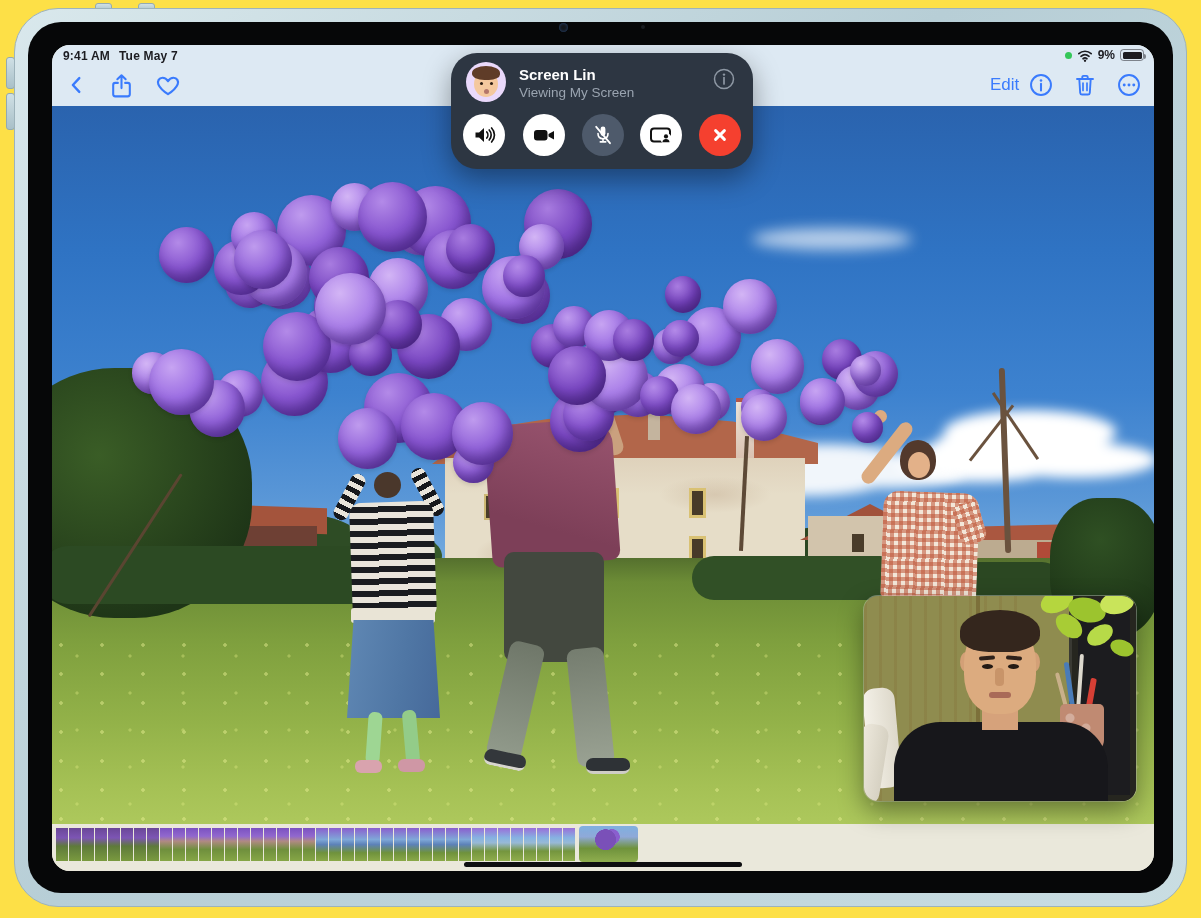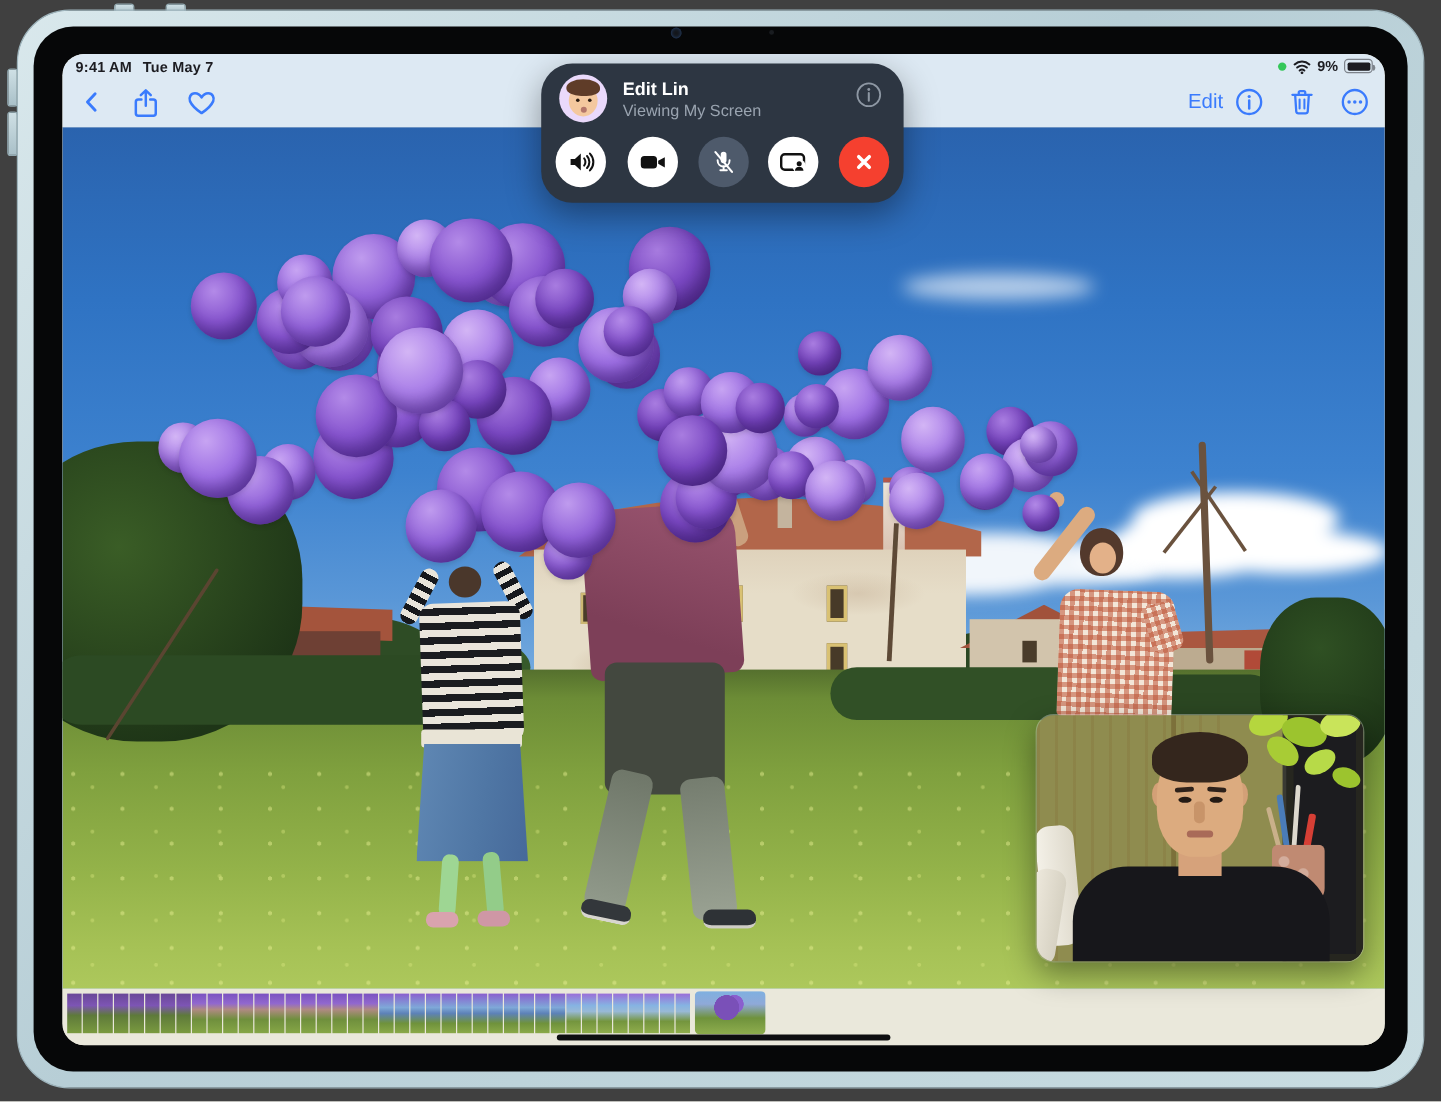--- a/index.html
+++ b/index.html
@@ -1,21 +1,21 @@
 <!DOCTYPE html>
 <html style="--accent: #3a7bfd; --red: #f5402f; --panel: #2d3642; --mutedbtn: #4e5a6b; --green: #34c759; --toolbarbg: #dde9f3; --bottombg: #eae8db;"><head>
 <meta charset="utf-8">
 <style>
   :root{
     --accent:#3a7bfd; --red:#f5402f; --panel:#2d3642; --mutedbtn:#4e5a6b;
     --green:#34c759; --toolbarbg:#dde9f3; --bottombg:#eae8db;
   }
   *{margin:0;padding:0;box-sizing:border-box;}
   body{background:#fff;font-family:"Liberation Sans",sans-serif;}
-  .page{position:relative;width:1201px;height:918px;background:#404040;overflow:hidden;}
+  .page{position:relative;width:1201px;height:918px;background:#fde047;overflow:hidden;}
   .edge-btn{position:absolute;background:linear-gradient(#cfe0e5,#a9c0c8);border:1px solid #93aab2;border-radius:3px;}
   .device{position:absolute;left:14px;top:8px;width:1173px;height:899px;border-radius:44px;
     background:linear-gradient(135deg,#d9e8ec,#b7ced6 45%,#c9dde2);border:1px solid #9db3bb;}
   .bezel{position:absolute;left:13px;top:13px;right:13px;bottom:13px;background:#060708;border-radius:33px;}
   .cam{position:absolute;border-radius:50%;}
   .screen{position:absolute;left:37px;top:36px;width:1102px;height:826px;border-radius:18px;overflow:hidden;background:var(--bottombg);}
   
   .toolbar{position:absolute;left:0;top:0;width:100%;height:61px;background:var(--toolbarbg);}
   .sb-left{position:absolute;left:11px;top:4px;font-size:12px;font-weight:700;color:#1c1c21;letter-spacing:.2px;}
   .sb-left .date{margin-left:9px;font-weight:700;}
@@ -344,21 +344,21 @@
       </div>
 
       <div class="ft-panel">
         <div class="avatar">
           <div style="position:absolute;left:8px;top:9px;width:24px;height:26px;border-radius:50%;background:#f4c89e;"></div>
           <div style="position:absolute;left:6px;top:4px;width:28px;height:14px;border-radius:50% 50% 40% 44%;background:#5f3c28;"></div>
           <div style="position:absolute;left:14px;top:20px;width:3px;height:3px;border-radius:50%;background:#2b1c12;"></div>
           <div style="position:absolute;left:24px;top:20px;width:3px;height:3px;border-radius:50%;background:#2b1c12;"></div>
           <div style="position:absolute;left:18px;top:27px;width:5px;height:5px;border-radius:50%;background:#b4766a;"></div>
         </div>
-        <div class="ft-name">Edit Lin</div>
+        <div class="ft-name">Screen Lin</div>
         <div class="ft-status">Viewing My Screen</div>
         <div class="ft-info">
           <svg width="24" height="24" viewBox="0 0 24 24">
             <circle cx="12" cy="12" r="9.5" stroke="#8d97a3" stroke-width="1.5" fill="none"></circle>
             <circle cx="12" cy="7.6" r="1.2" fill="#8d97a3"></circle>
             <path d="M12 10.6 V17" stroke="#8d97a3" stroke-width="1.7" stroke-linecap="round"></path>
           </svg>
         </div>
 
         <div class="ft-btn ft-white" style="left:12px;">

